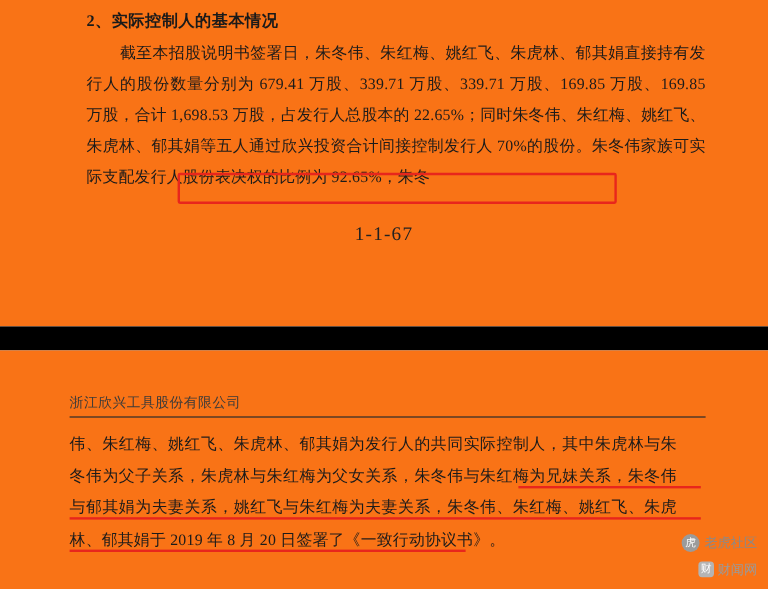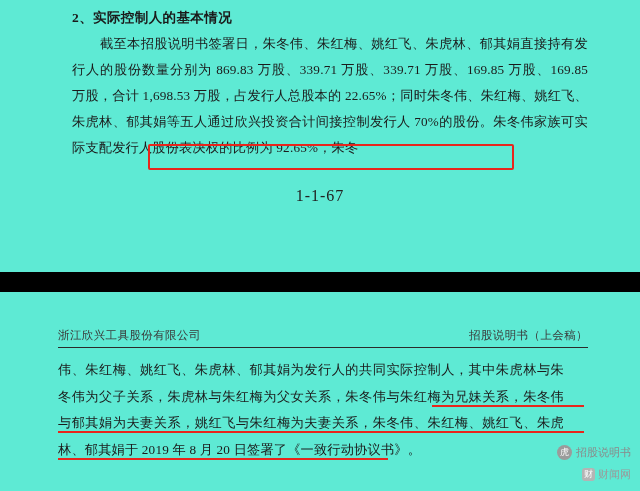--- a/index.html
+++ b/index.html
@@ -11,21 +11,21 @@
     height: 491px;
     background: #ffffff;
     font-family: "Liberation Serif", "DejaVu Serif", serif;
     overflow: hidden;
     position: relative;
   }
   .page {
     position: absolute;
     left: 0;
     width: 640px;
-    background: #5eead4;
+    background: #f97316;
     box-sizing: border-box;
   }
   .page-top {
     top: 0;
     height: 272px;
     padding: 0;
   }
   .gap {
     position: absolute;
     top: 272px;
@@ -163,47 +163,46 @@
   }
 </style>
 </head>
 <body>
 
 <div class="page page-top">
 
   <div class="heading">2、实际控制人的基本情况</div>
 
   <div class="body-text">
-    <p class="para">截至本招股说明书签署日，朱冬伟、朱红梅、姚红飞、朱虎林、郁其娟直接持有发行人的股份数量分别为 869.83 万股、339.71 万股、339.71 万股、169.85 万股、169.85 万股，合计 1,698.53 万股，占发行人总股本的 22.65%；同时朱冬伟、朱红梅、姚红飞、朱虎林、郁其娟等五人通过欣兴投资合计间接控制发行人 70%的股份。朱冬伟家族可实际支配发行人股份表决权的比例为 92.65%，朱冬</p>
+    <p class="para">截至本招股说明书签署日，朱冬伟、朱红梅、姚红飞、朱虎林、郁其娟直接持有发行人的股份数量分别为 679.41 万股、339.71 万股、339.71 万股、169.85 万股、169.85 万股，合计 1,698.53 万股，占发行人总股本的 22.65%；同时朱冬伟、朱红梅、姚红飞、朱虎林、郁其娟等五人通过欣兴投资合计间接控制发行人 70%的股份。朱冬伟家族可实际支配发行人股份表决权的比例为 92.65%，朱冬</p>
   </div>
 
   <div class="pagenum">1-1-67</div>
 
   <div class="redbox" id="redbox-main"></div>
 </div>
 
 <div class="gap"></div>
 
 <div class="page page-bottom">
 
   <div class="runhead">
     <span>浙江欣兴工具股份有限公司</span>
-    <span>招股说明书（上会稿）</span>
   </div>
   <div class="runhead-rule"></div>
 
   <div class="body-text2">
     <p class="para-noindent">伟、朱红梅、姚红飞、朱虎林、郁其娟为发行人的共同实际控制人，其中朱虎林与朱冬伟为父子关系，朱虎林与朱红梅为父女关系，朱冬伟与朱红梅为兄妹关系，朱冬伟与郁其娟为夫妻关系，姚红飞与朱红梅为夫妻关系，朱冬伟、朱红梅、姚红飞、朱虎林、郁其娟于 2019 年 8 月 20 日签署了《一致行动协议书》。</p>
   </div>
 </div>
 
 <div class="uline" id="uline-1"></div>
 <div class="uline" id="uline-2"></div>
 <div class="uline" id="uline-3"></div>
 
 <div class="wm-tiger">
   <span class="wm-circle">虎</span>
-  <span>招股说明书</span>
+  <span>老虎社区</span>
 </div>
 <div class="wm-cai">
   <span class="wm-cai-mark">财</span>
   <span>财闻网</span>
 </div>
 
 </body></html>

